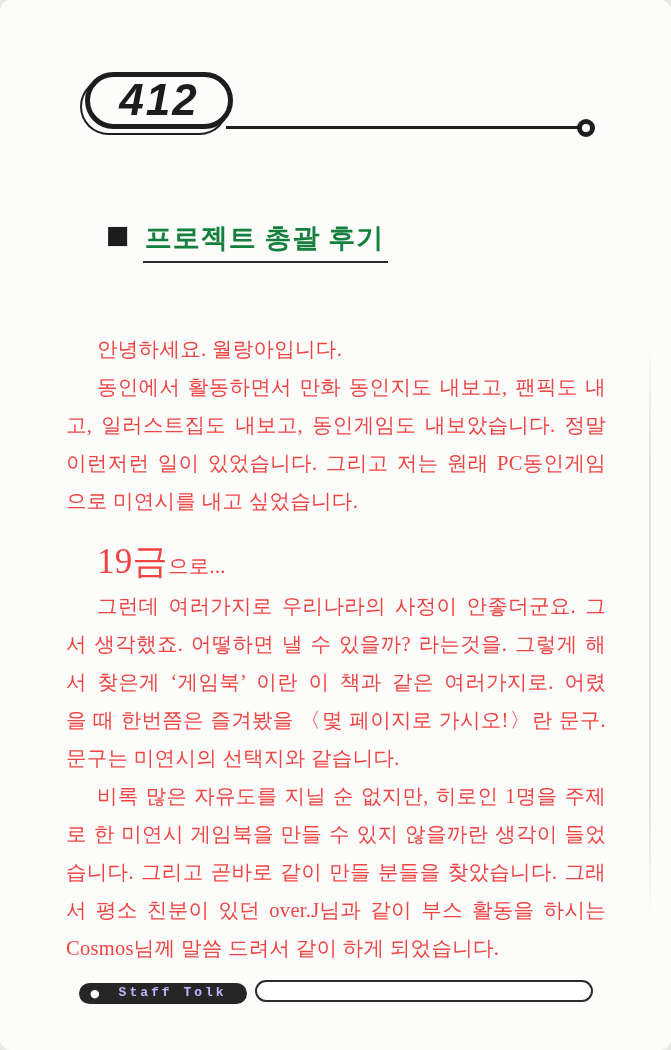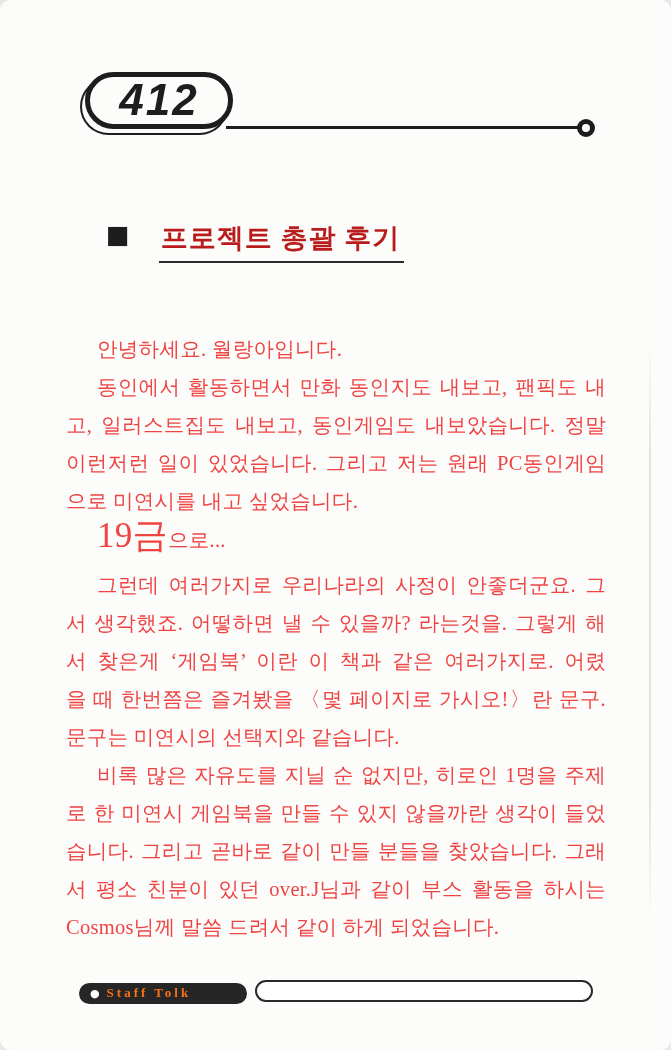--- a/index.html
+++ b/index.html
@@ -64,25 +64,25 @@
     left: 106px; top: 220px;
     display: flex; align-items: flex-start;
   }
   .marker {
     font-family: "DejaVu Sans", sans-serif;
     font-size: 25px;
     line-height: 30px;
     color: #1d1d1d;
   }
   .title {
-    margin-left: 29px;
+    margin-left: 13px;
     font-size: 27px;
     font-weight: 600;
     letter-spacing: 1px;
-    color: #b91c1c;
+    color: #15803d;
     border-bottom: 2.5px solid #2a2a2a;
     padding: 0 4px 5px 2px;
   }
 
   
   .body-text {
     position: absolute;
     left: 66px; top: 330px;
     width: 540px;
   }
@@ -97,21 +97,22 @@
   }
   .body-line.fill {
     white-space: normal;
     text-align: justify;
     text-align-last: justify;
     overflow: hidden;
   }
   .body-line.indent { padding-left: 31px; }
   .body-line.mixed {
     height: 46px;
-    line-height: 31px;
+    line-height: 42px;
+    margin-top: 21px;
   }
   .part-large  { font-size: 35px; }
   .part-normal { font-size: 20.5px; }
 
   
   .staff-pill {
     position: absolute;
     left: 79px; top: 983px;
     width: 168px; height: 21px;
     background: #262626;
@@ -119,26 +120,26 @@
     display: flex; align-items: center;
     padding-left: 11px;
   }
   .pill-bullet {
     font-family: "DejaVu Sans", sans-serif;
     font-size: 11px;
     line-height: 1;
     color: #ffffff;
   }
   .pill-label {
-    margin-left: 7px;
-    font-family: Liberation Serif, serif;
+    margin-left: 19px;
+    font-family: Liberation Mono, monospace;
     font-size: 13px;
     font-weight: bold;
     letter-spacing: 3px;
-    color: #f97316;
+    color: #c4b5fd;
     transform: translateY(-1px);
   }
   .footer-box {
     position: absolute;
     left: 255px; top: 980px;
     width: 338px; height: 22px;
     border: 2px solid #2b2b2b;
     border-radius: 11px;
     background: #ffffff;
   }

